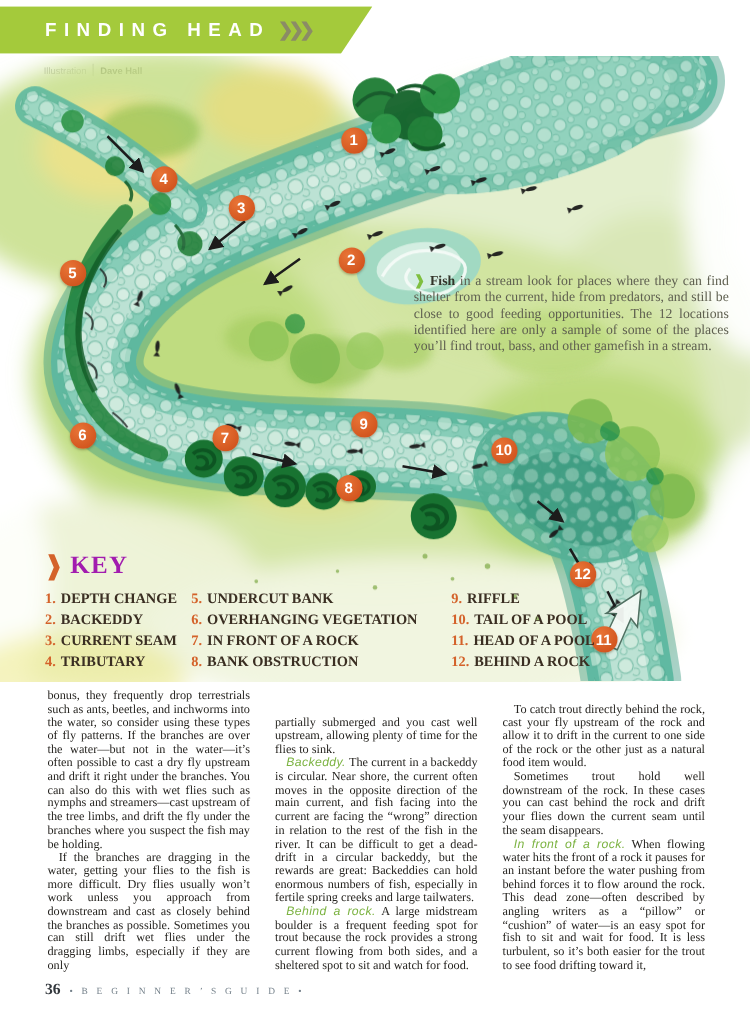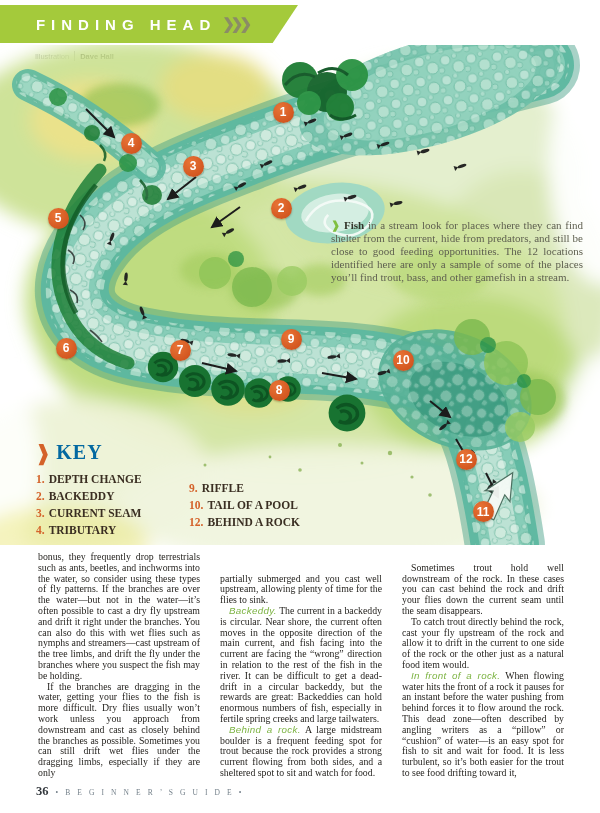--- a/index.html
+++ b/index.html
@@ -27,22 +27,22 @@
           box-shadow:0 1px 2px rgba(60,40,10,.35);}
   
   #callout{position:absolute;left:331px;top:219px;width:252px;font-size:11px;line-height:12.9px;
            color:#5f6050;text-align:justify;}
   #callout .tick{color:#7fbf3f;font-weight:700;}
   #callout .lead{color:#33342a;font-weight:700;}
   
   #key{position:absolute;left:36px;top:441px;width:540px;}
   #key .key-header{display:flex;align-items:baseline;gap:6px;}
   #key .key-tick{color:#d4622a;font-size:17px;font-weight:700;transform:scaleY(1.2);}
-  #key .key-title{font-size:20px;font-weight:700;color:#0369a1;letter-spacing:1px;}
-  #key-cols{position:absolute;left:0;top:30px;width:540px;display:flex;align-items:center;}
+  #key .key-title{font-size:20px;font-weight:700;color:#a21caf;letter-spacing:1px;}
+  #key-cols{position:absolute;left:0;top:30px;width:540px;display:flex;}
   .key-col{display:flex;flex-direction:column;}
   .key-col.c1{width:117px;}
   .key-col.c2{width:172px;}
   .key-col.c3{width:150px;margin-left:36px;}
   .key-item{font-size:11.5px;font-weight:700;color:#3a2e22;line-height:17px;white-space:nowrap;}
   .key-item .num{color:#d4622a;margin-right:4px;}
   
   #columns{position:absolute;left:38px;top:552px;width:526px;display:flex;gap:20px;align-items:flex-end;}
   .col{width:170px;font-size:9.8px;line-height:10.8px;color:#262420;text-align:justify;}
   .col p{margin:0;}
@@ -279,41 +279,48 @@
       <span class="key-tick">❱</span>
       <span class="key-title">KEY</span>
     </div>
     <div id="key-cols">
       <div class="key-col c1">
           <div class="key-item"><span class="num">1.</span><span>DEPTH CHANGE</span></div>
           <div class="key-item"><span class="num">2.</span><span>BACKEDDY</span></div>
           <div class="key-item"><span class="num">3.</span><span>CURRENT SEAM</span></div>
           <div class="key-item"><span class="num">4.</span><span>TRIBUTARY</span></div>
         </div>
+      <div class="key-col c2">
+          <div class="key-item"><span class="num">5.</span><span>UNDERCUT BANK</span></div>
+          <div class="key-item"><span class="num">6.</span><span>OVERHANGING VEGETATION</span></div>
+          <div class="key-item"><span class="num">7.</span><span>IN FRONT OF A ROCK</span></div>
+          <div class="key-item"><span class="num">8.</span><span>BANK OBSTRUCTION</span></div>
+        </div>
       <div class="key-col c3">
           <div class="key-item"><span class="num">9.</span><span>RIFFLE</span></div>
           <div class="key-item"><span class="num">10.</span><span>TAIL OF A POOL</span></div>
+          <div class="key-item"><span class="num">11.</span><span>HEAD OF A POOL</span></div>
           <div class="key-item"><span class="num">12.</span><span>BEHIND A ROCK</span></div>
         </div>
     </div>
   </div>
 
   <div id="columns">
     <div class="col">
         <p>bonus, they frequently drop terrestrials such as ants, beetles, and inchworms into the water, so consider using these types of fly patterns. If the branches are over the water—but not in the water—it’s often possible to cast a dry fly upstream and drift it right under the branches. You can also do this with wet flies such as nymphs and streamers—cast upstream of the tree limbs, and drift the fly under the branches where you suspect the fish may be holding.</p>
         <p class="indent">If the branches are dragging in the water, getting your flies to the fish is more difficult. Dry flies usually won’t work unless you approach from downstream and cast as closely behind the branches as possible. Sometimes you can still drift wet flies under the dragging limbs, especially if they are only</p>
       </div>
     <div class="col">
         <p>partially submerged and you cast well upstream, allowing plenty of time for the flies to sink.</p>
         <p class="indent"><span class="green-lead">Backeddy.</span> The current in a backeddy is circular. Near shore, the current often moves in the opposite direction of the main current, and fish facing into the current are facing the “wrong” direction in relation to the rest of the fish in the river. It can be difficult to get a dead-drift in a circular backeddy, but the rewards are great: Backeddies can hold enormous numbers of fish, especially in fertile spring creeks and large tailwaters.</p>
         <p class="indent"><span class="green-lead">Behind a rock.</span> A large midstream boulder is a frequent feeding spot for trout because the rock provides a strong current flowing from both sides, and a sheltered spot to sit and watch for food.</p>
       </div>
     <div class="col">
+        <p class="indent">To catch trout directly behind the rock, cast your fly upstream of the rock and allow it to drift in the current to one side of the rock or the other just as a natural food item would.</p>
         <p class="indent">Sometimes trout hold well downstream of the rock. In these cases you can cast behind the rock and drift your flies down the current seam until the seam disappears.</p>
-        <p class="indent">To catch trout directly behind the rock, cast your fly upstream of the rock and allow it to drift in the current to one side of the rock or the other just as a natural food item would.</p>
         <p class="indent"><span class="green-lead">In front of a rock.</span> When flowing water hits the front of a rock it pauses for an instant before the water pushing from behind forces it to flow around the rock. This dead zone—often described by angling writers as a “pillow” or “cushion” of water—is an easy spot for fish to sit and wait for food. It is less turbulent, so it’s both easier for the trout to see food drifting toward it,</p>
       </div>
   </div>
 
   <div id="footer">
     <span class="pagenum">36</span>
     <span class="bg">•  B E G I N N E R ’ S   G U I D E  •</span>
   </div>
 
 </div>

